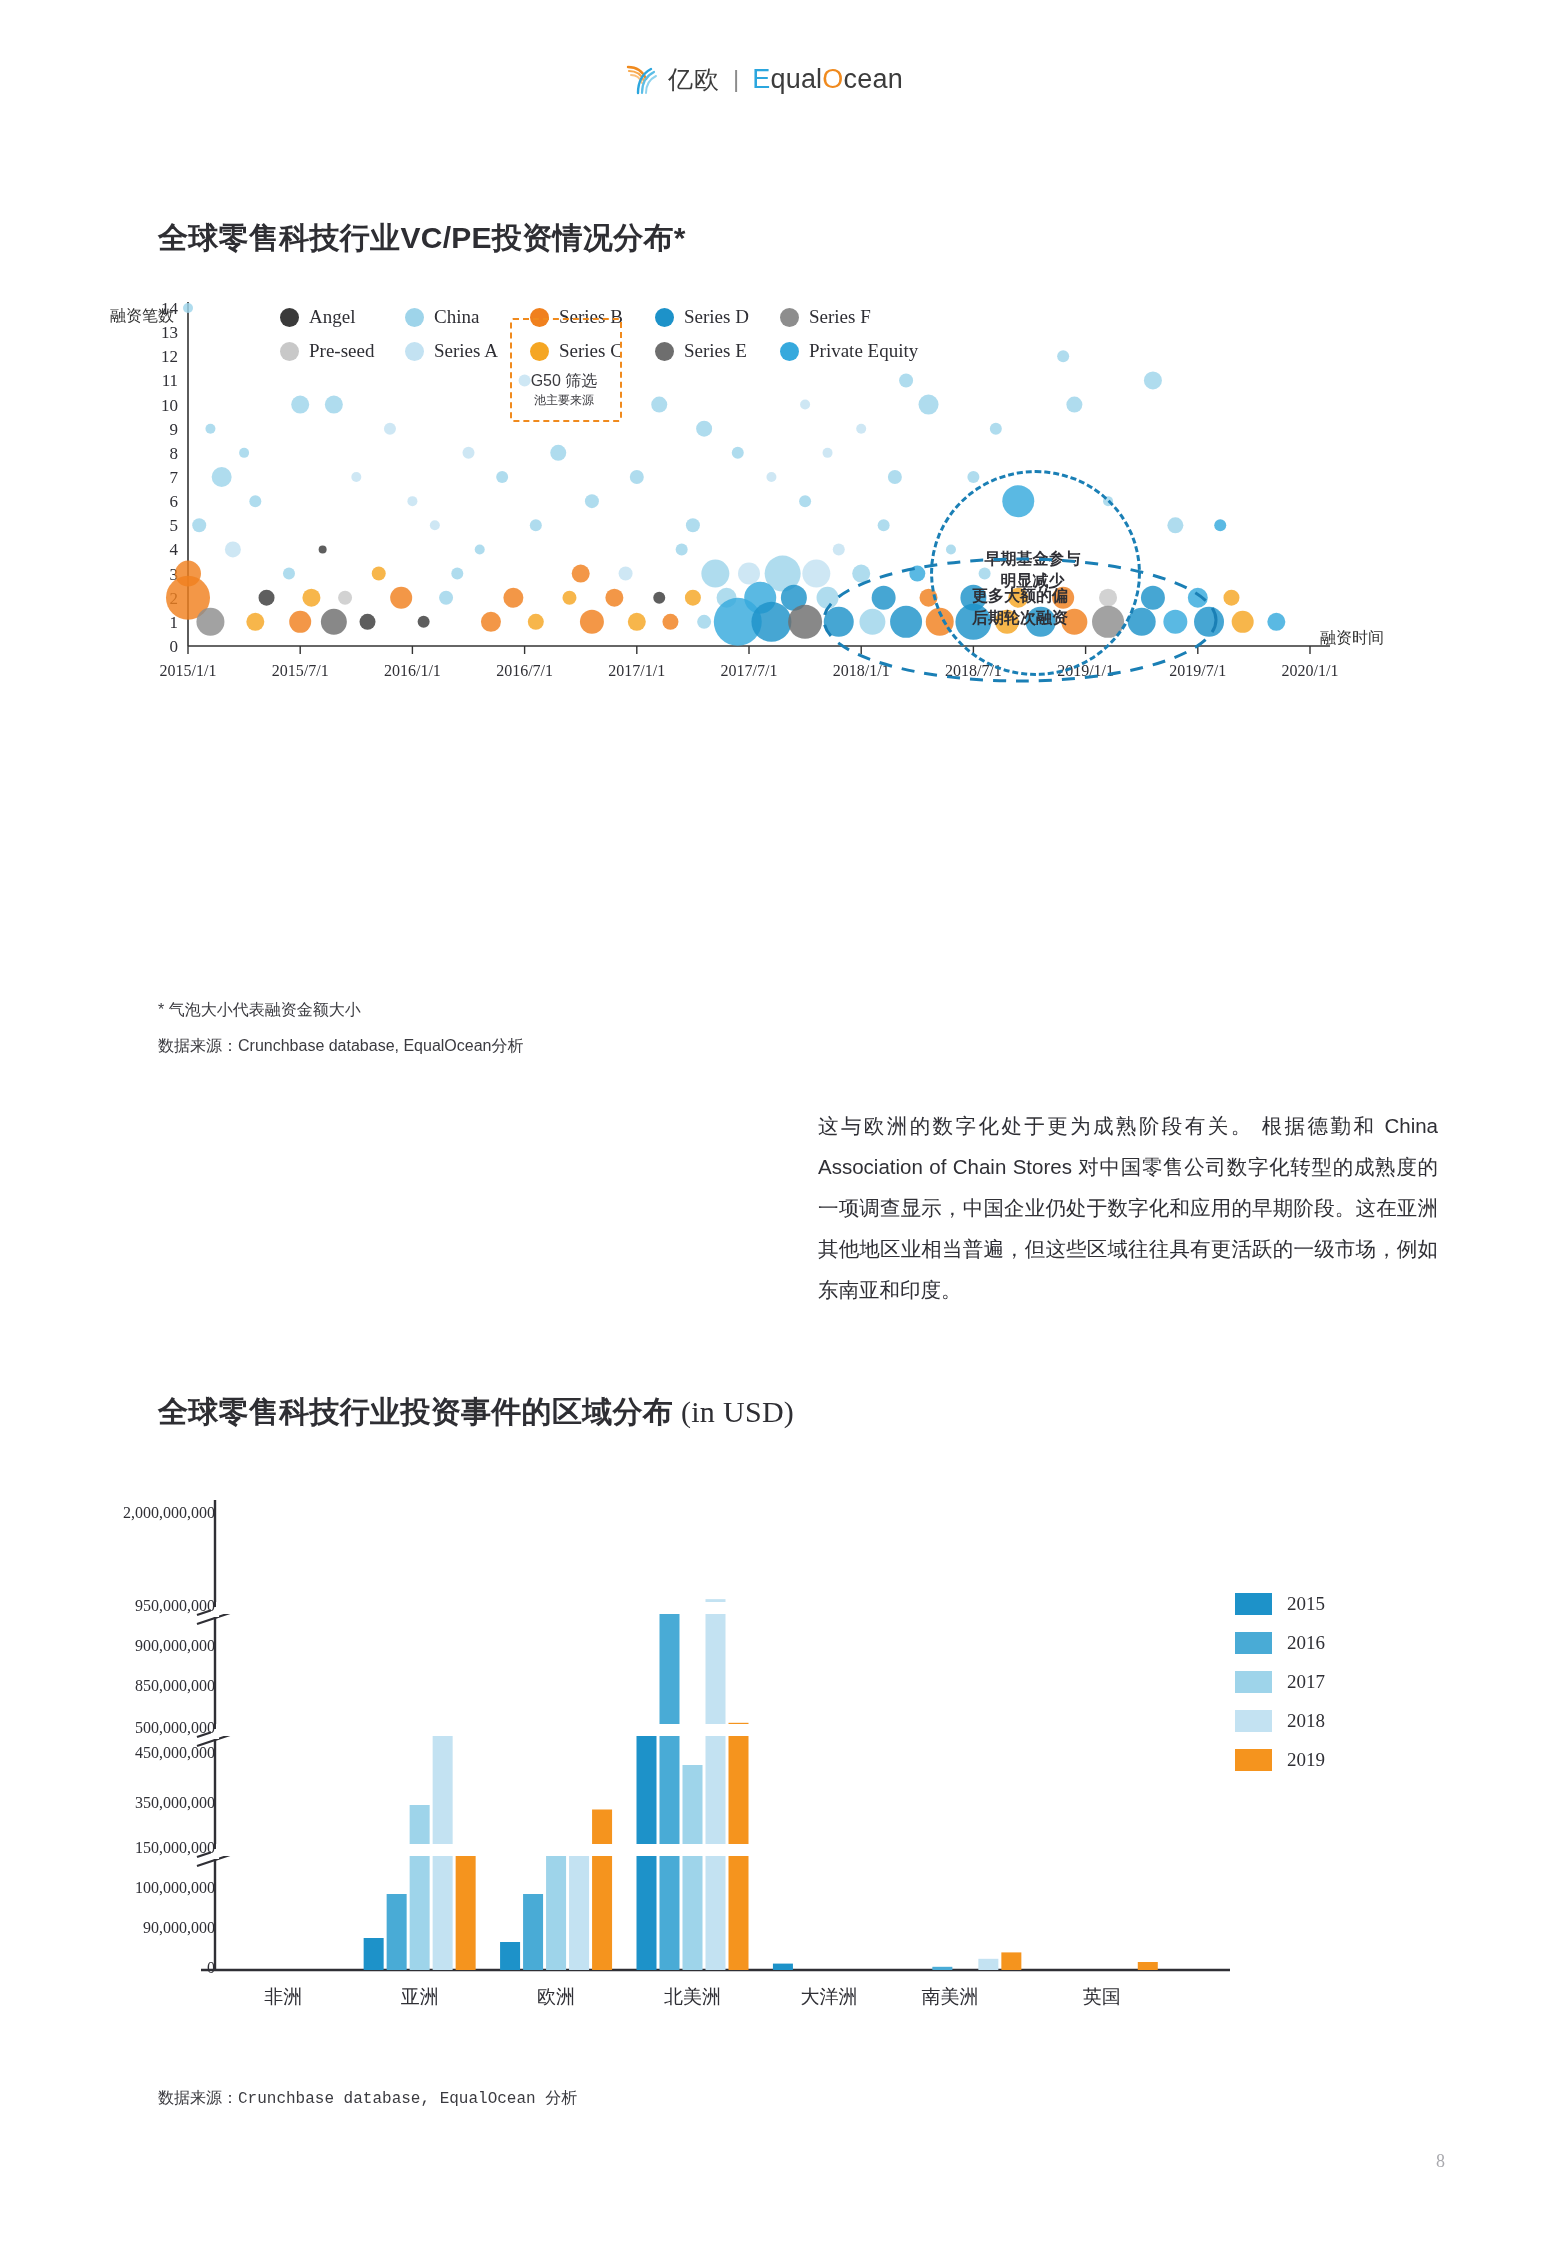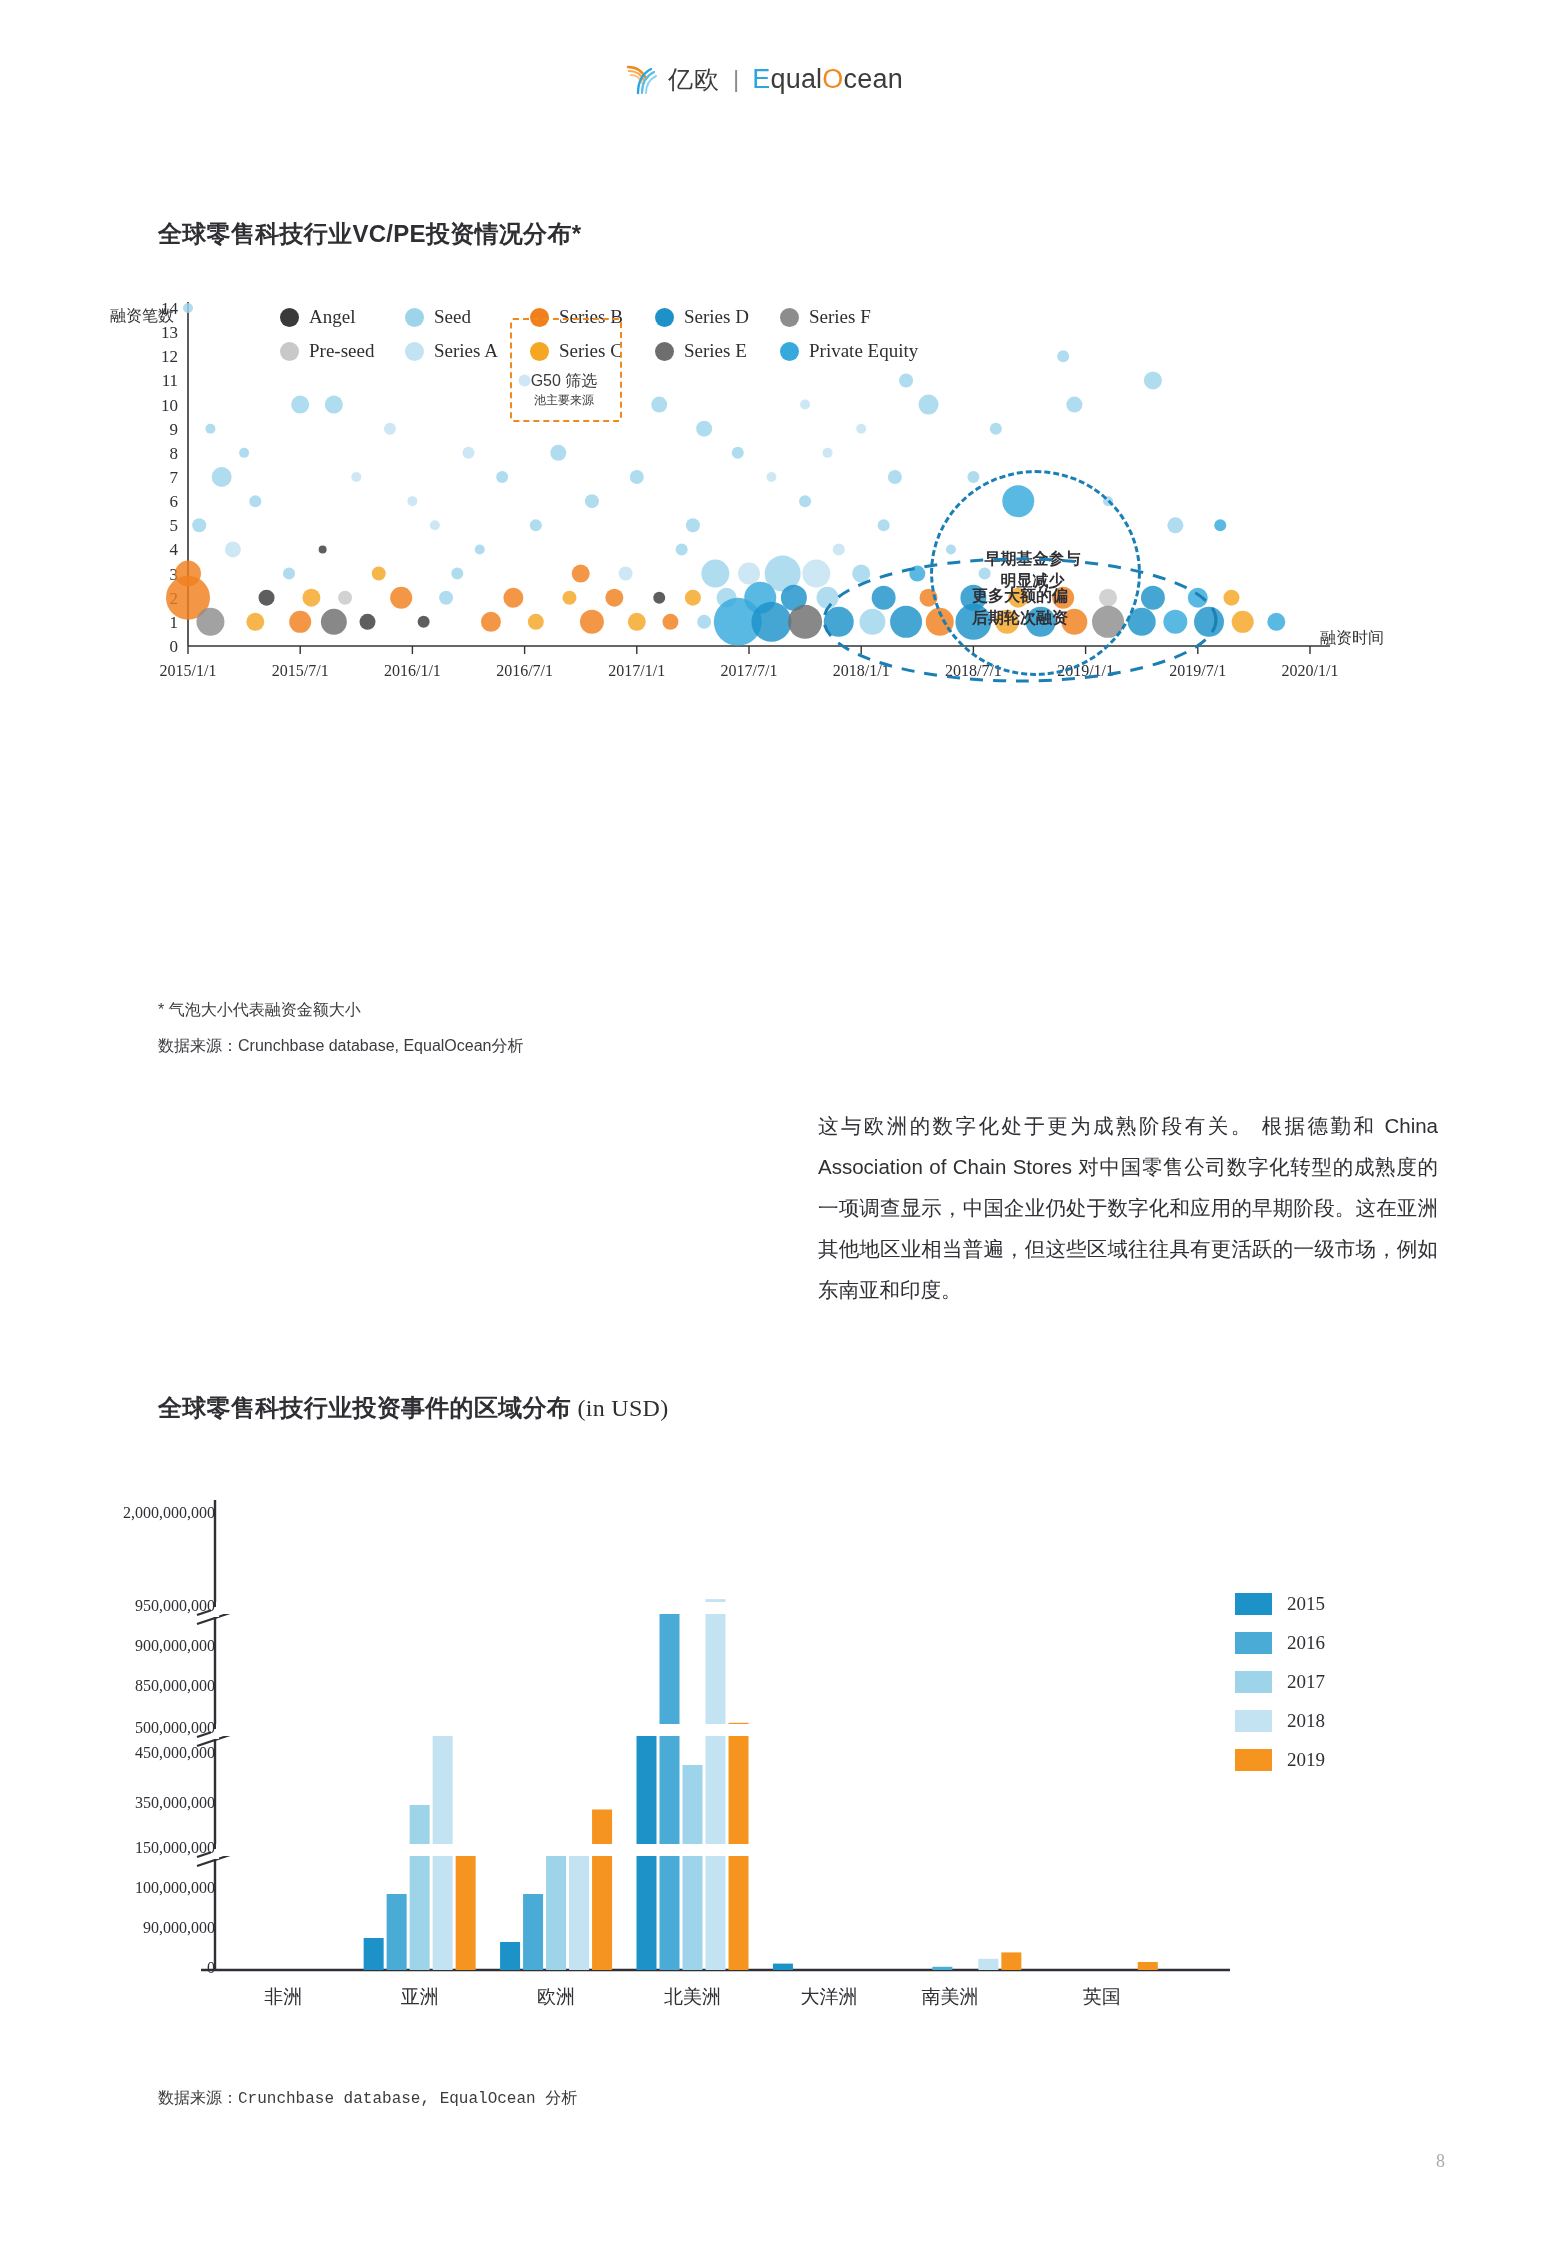--- a/index.html
+++ b/index.html
@@ -11,21 +11,21 @@
   
   .logo{position:absolute;left:625px;top:62px;display:flex;align-items:center;gap:9px;}
   .logo-mark{width:34px;height:34px;position:relative;}
   .logo-cn{font-family:"Liberation Sans",sans-serif;font-size:25px;color:#3b3b3b;letter-spacing:1px;font-weight:500;}
   .logo-div{font-size:24px;color:#8b8b8b;margin:0 4px;font-weight:300;}
   .logo-eo{font-size:27px;color:#3c3c3c;letter-spacing:.2px;display:flex;align-items:center;}
   .logo-eo .e{color:#2ba6de;}
   .logo-eo .o{color:#f08a1e;}
 
   
-  .sec-title{position:absolute;font-size:24px;font-weight:bold;color:#2e2e33;letter-spacing:.3px;}
+  .sec-title{position:absolute;font-size:30px;font-weight:bold;color:#2e2e33;letter-spacing:.3px;}
   .sec-title .light{font-weight:normal;font-family:"Liberation Serif",serif;}
 
   
   #bubbleChart{position:absolute;left:110px;top:300px;width:1330px;height:690px;}
   .axis-name{position:absolute;font-size:16px;color:#333;font-family:"Liberation Sans",sans-serif;}
 
   .legend-box{position:absolute;left:170px;top:0px;width:800px;}
   .legend-row{display:flex;align-items:center;height:34px;}
   .legend-item{display:flex;align-items:center;width:125px;}
   .legend-item.wide{width:175px;}
@@ -87,21 +87,21 @@
     <div class="axis-name" style="left:1210px;top:328px;">融资时间</div>
 
     <div class="legend-box">
       <div class="legend-row">
         <div class="legend-item">
           <span class="legend-dot" style="background: rgb(58, 58, 58);"></span>
           <span class="legend-label">Angel</span>
         </div>
         <div class="legend-item">
           <span class="legend-dot" style="background: rgb(158, 212, 234);"></span>
-          <span class="legend-label">Seed</span>
+          <span class="legend-label">China</span>
         </div>
         <div class="legend-item">
           <span class="legend-dot" style="background: rgb(240, 128, 30);"></span>
           <span class="legend-label">Series B</span>
         </div>
         <div class="legend-item">
           <span class="legend-dot" style="background: rgb(29, 146, 201);"></span>
           <span class="legend-label">Series D</span>
         </div>
         <div class="legend-item wide">

